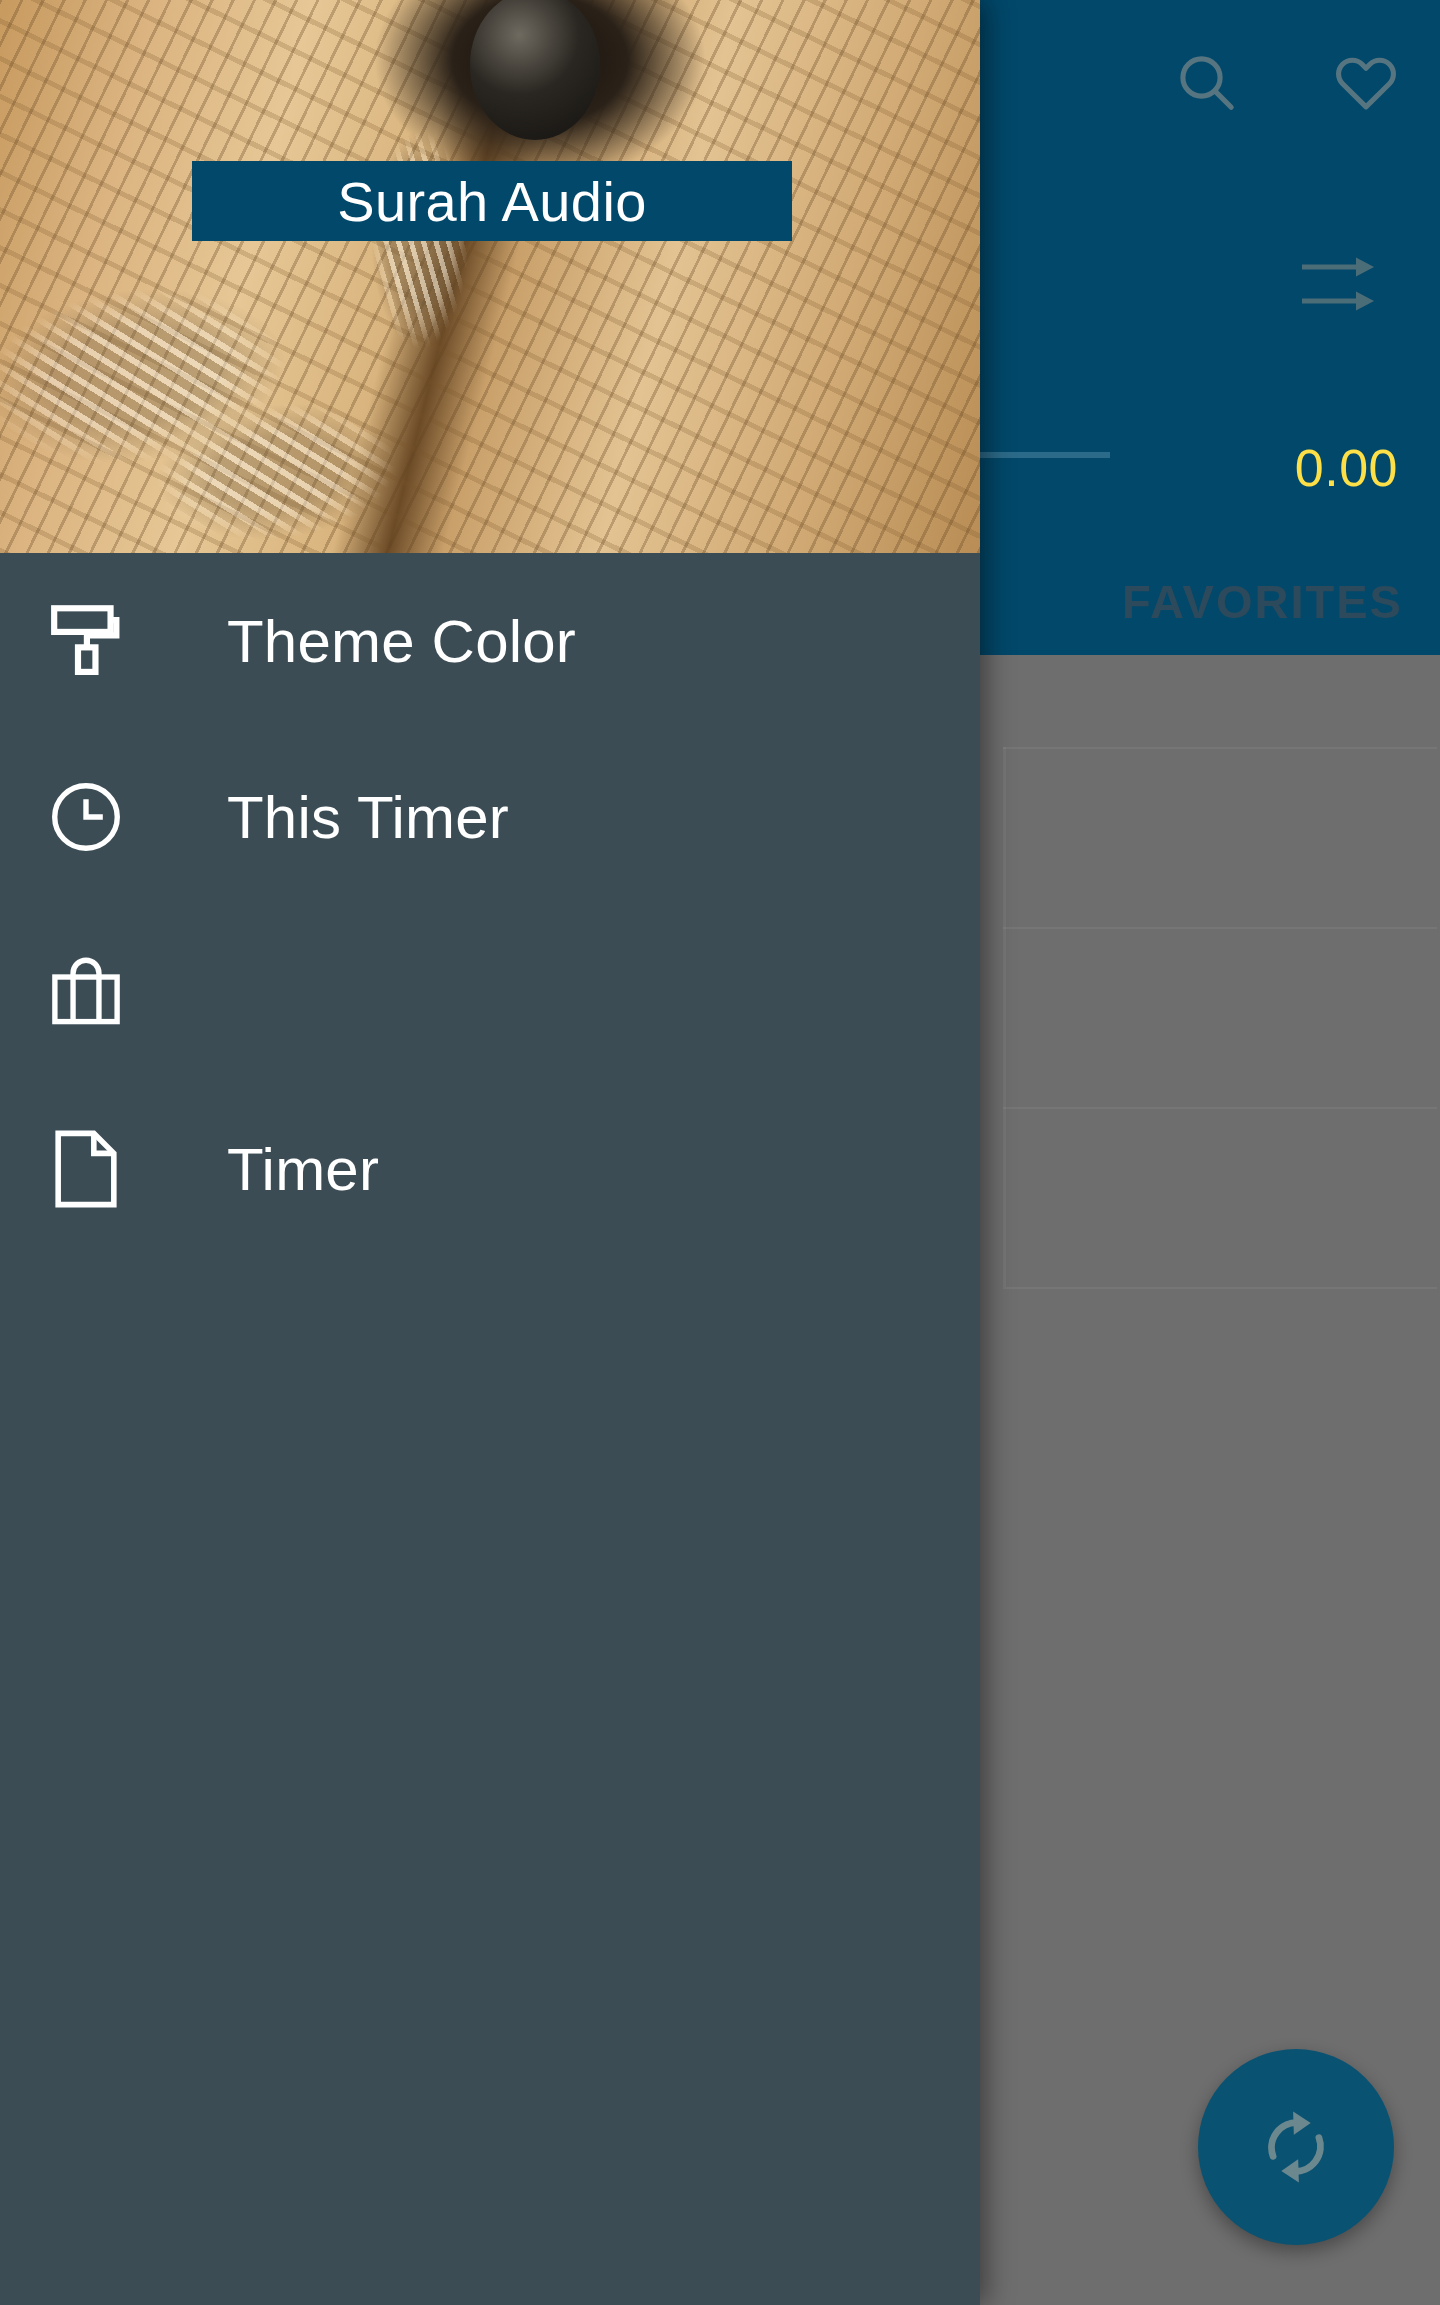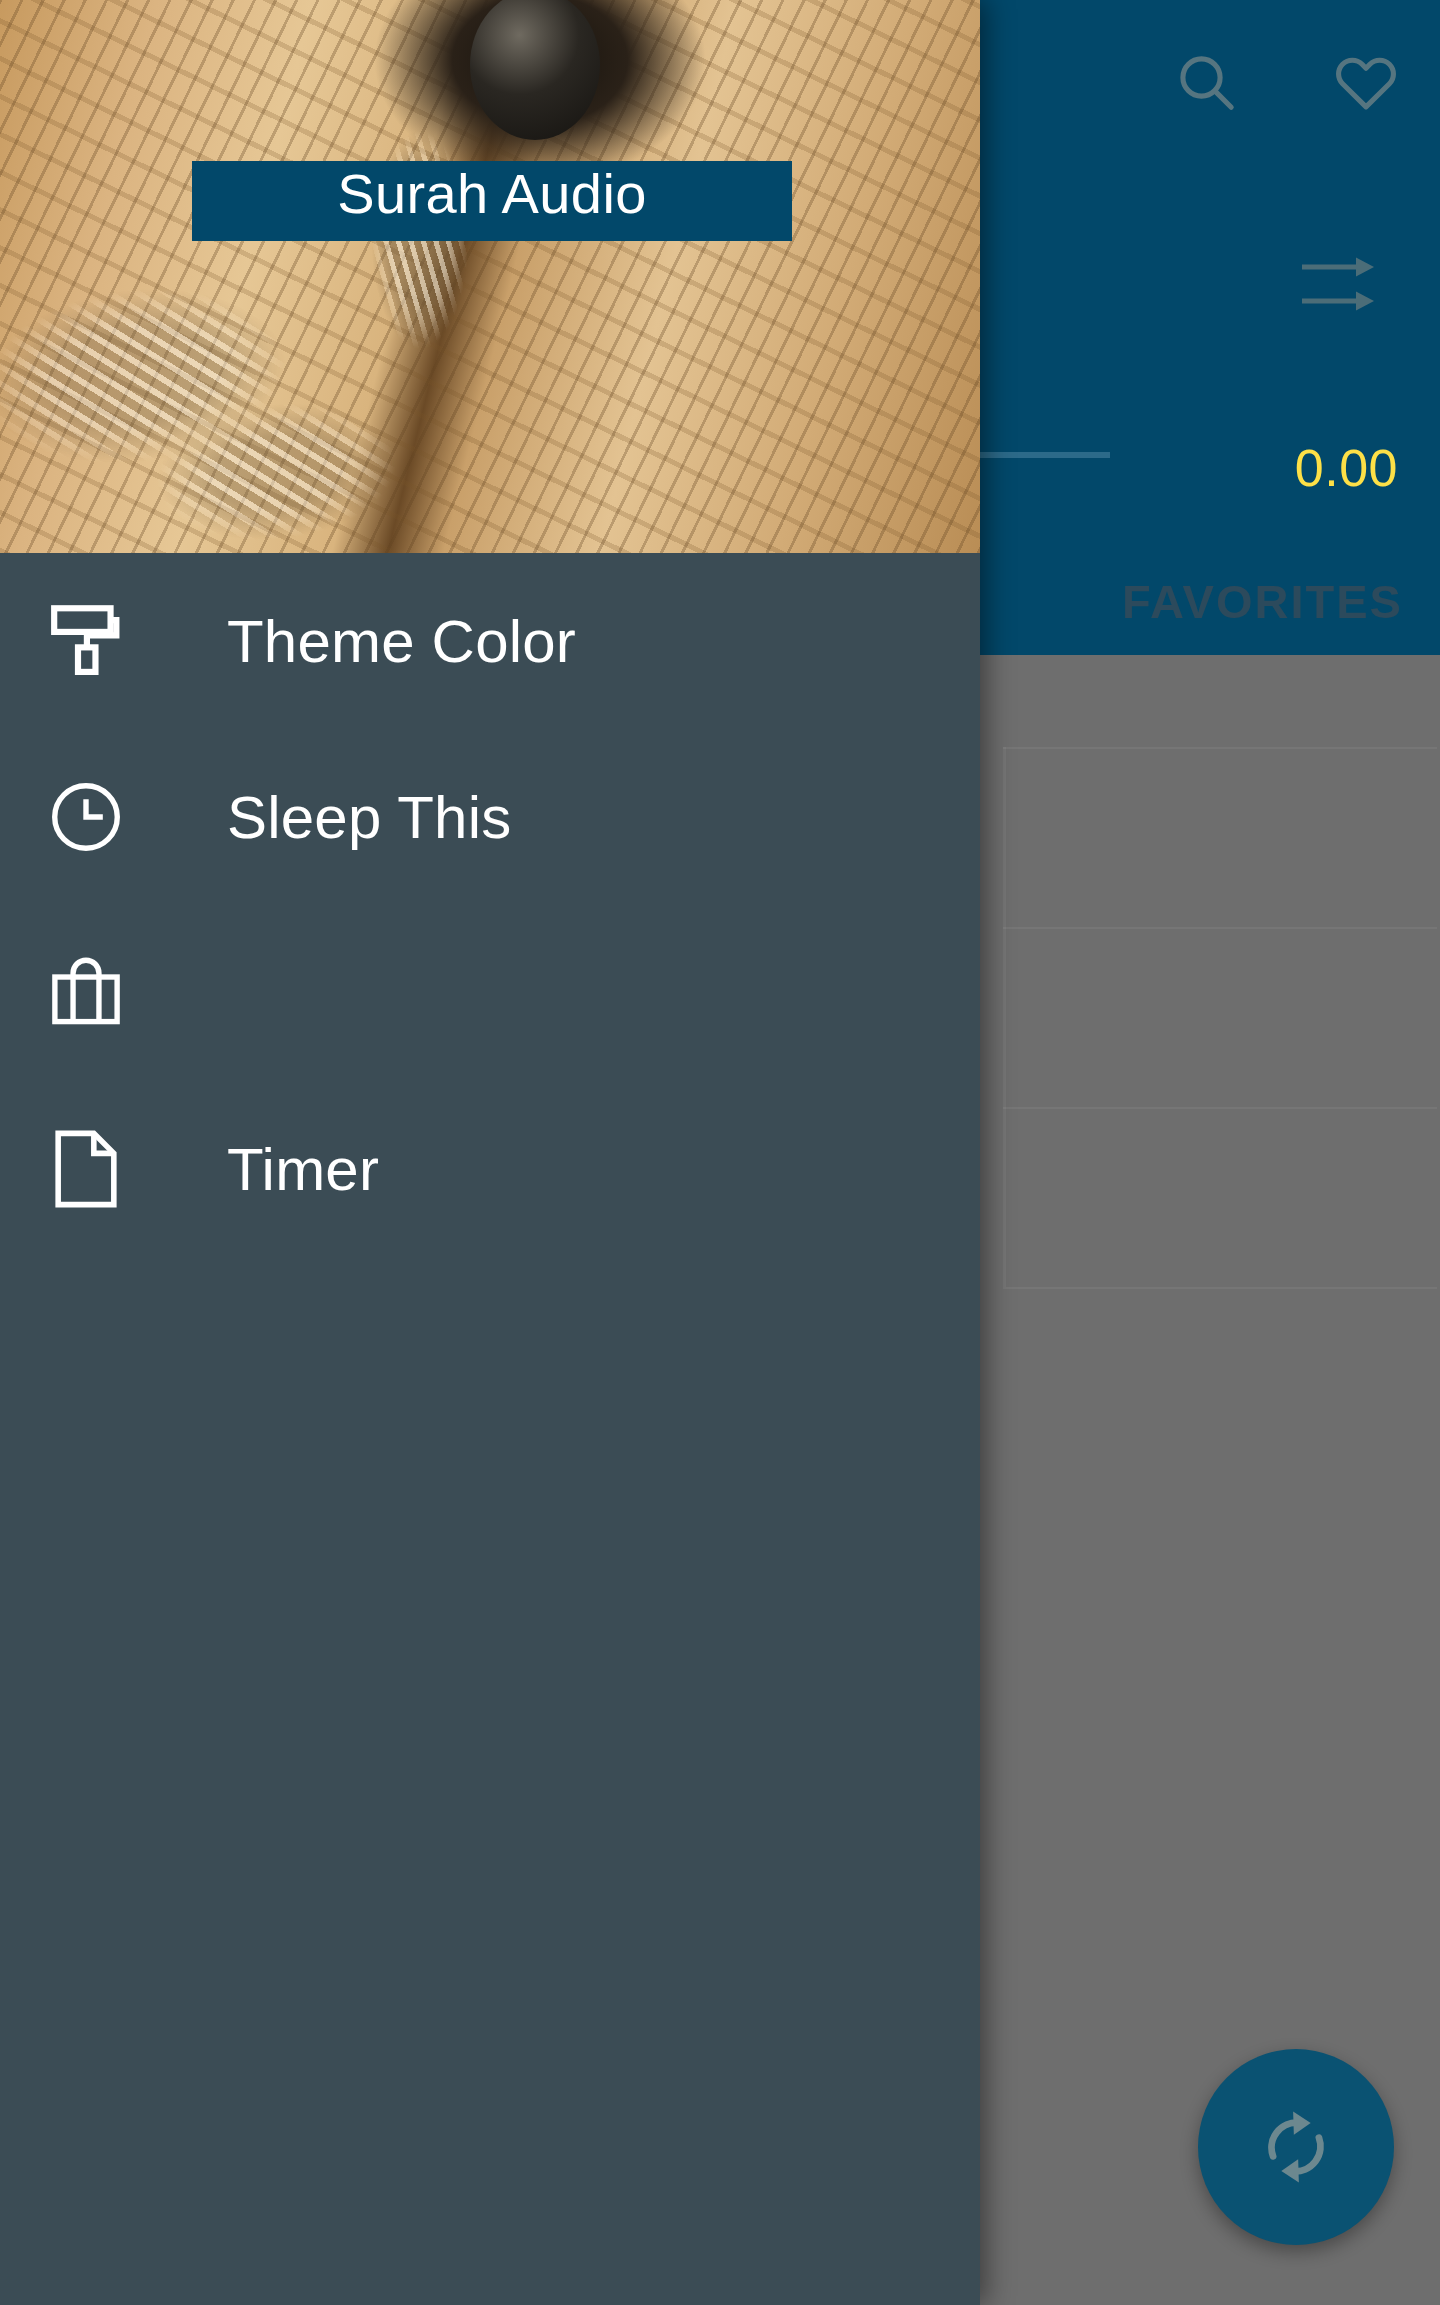--- a/index.html
+++ b/index.html
@@ -134,21 +134,21 @@
   }
   #header-bead {
     position:absolute; left:470px; top:-10px; width:130px; height:150px;
     border-radius:50%;
     background:radial-gradient(circle at 38% 30%, #6f6a60 0%, #2a2722 45%, #14120f 100%);
   }
   #header-title-box {
     position:absolute; left:192px; top:161px;
     width:600px; height:80px;
     background:#02486a;
-    display:flex; justify-content:center;
+    display:flex; align-items:center; justify-content:center;
   }
   #header-title {
     color:#ffffff; font-size:56px; letter-spacing:.4px;
   }
 
   
   #drawer-menu {
     position:absolute; top:553px; left:0; width:980px;
   }
   .menu-item {
@@ -257,21 +257,21 @@
       <span class="menu-label">Theme Color</span>
     </div>
 
     <div class="menu-item">
       <span class="menu-icon">
         <svg viewBox="0 0 44 44" fill="none" stroke="#ffffff" stroke-width="3.2" stroke-linecap="butt">
           <circle cx="22" cy="22" r="18.6"></circle>
           <path d="M22 11.5V22h10"></path>
         </svg>
       </span>
-      <span class="menu-label">Sleep This</span>
+      <span class="menu-label">This Timer</span>
     </div>
 
     <div class="menu-item">
       <span class="menu-icon">
         <svg viewBox="0 0 44 42" fill="none" stroke="#ffffff" stroke-width="3.2">
           <rect x="3.5" y="11.5" width="37" height="26.5"></rect>
           <path d="M14.3 11.5V9.2a7.7 7.7 0 0 1 15.4 0v2.3"></path>
           <line x1="14.3" y1="11.5" x2="14.3" y2="38"></line>
           <line x1="29.7" y1="11.5" x2="29.7" y2="38"></line>
         </svg>

